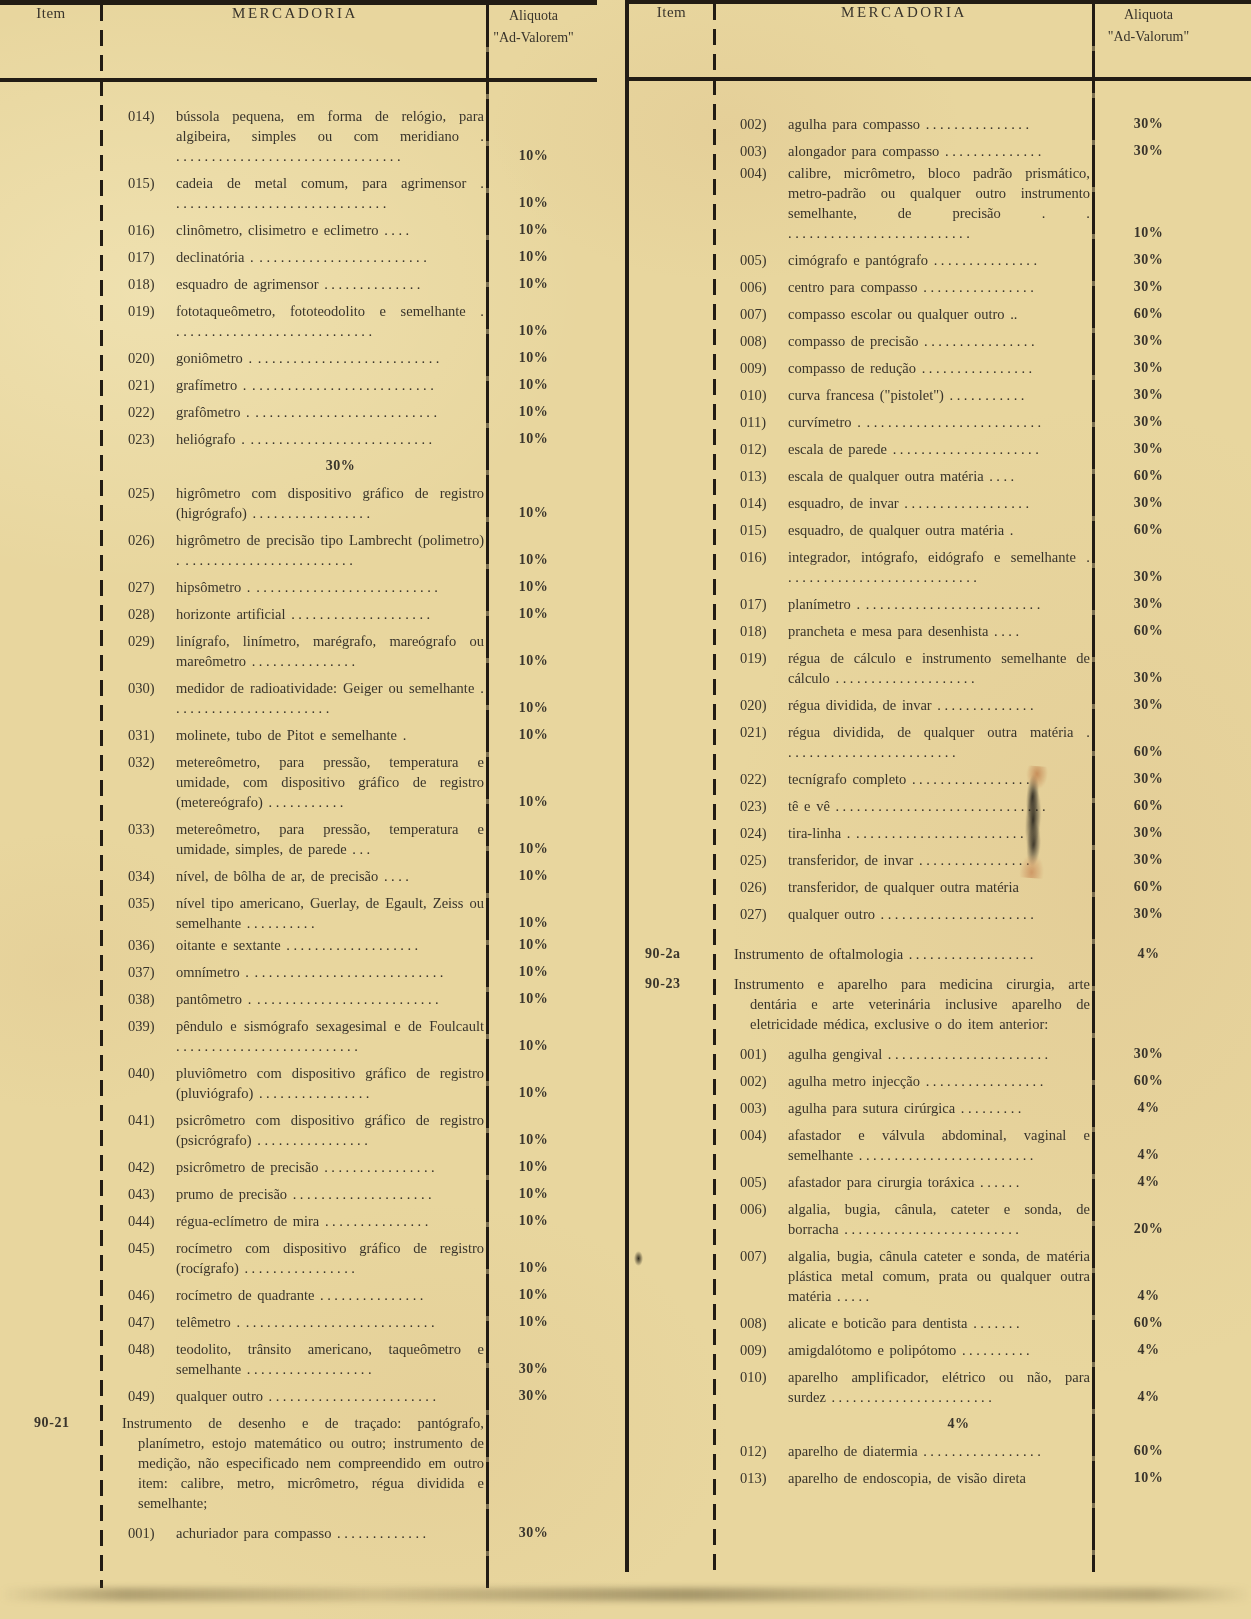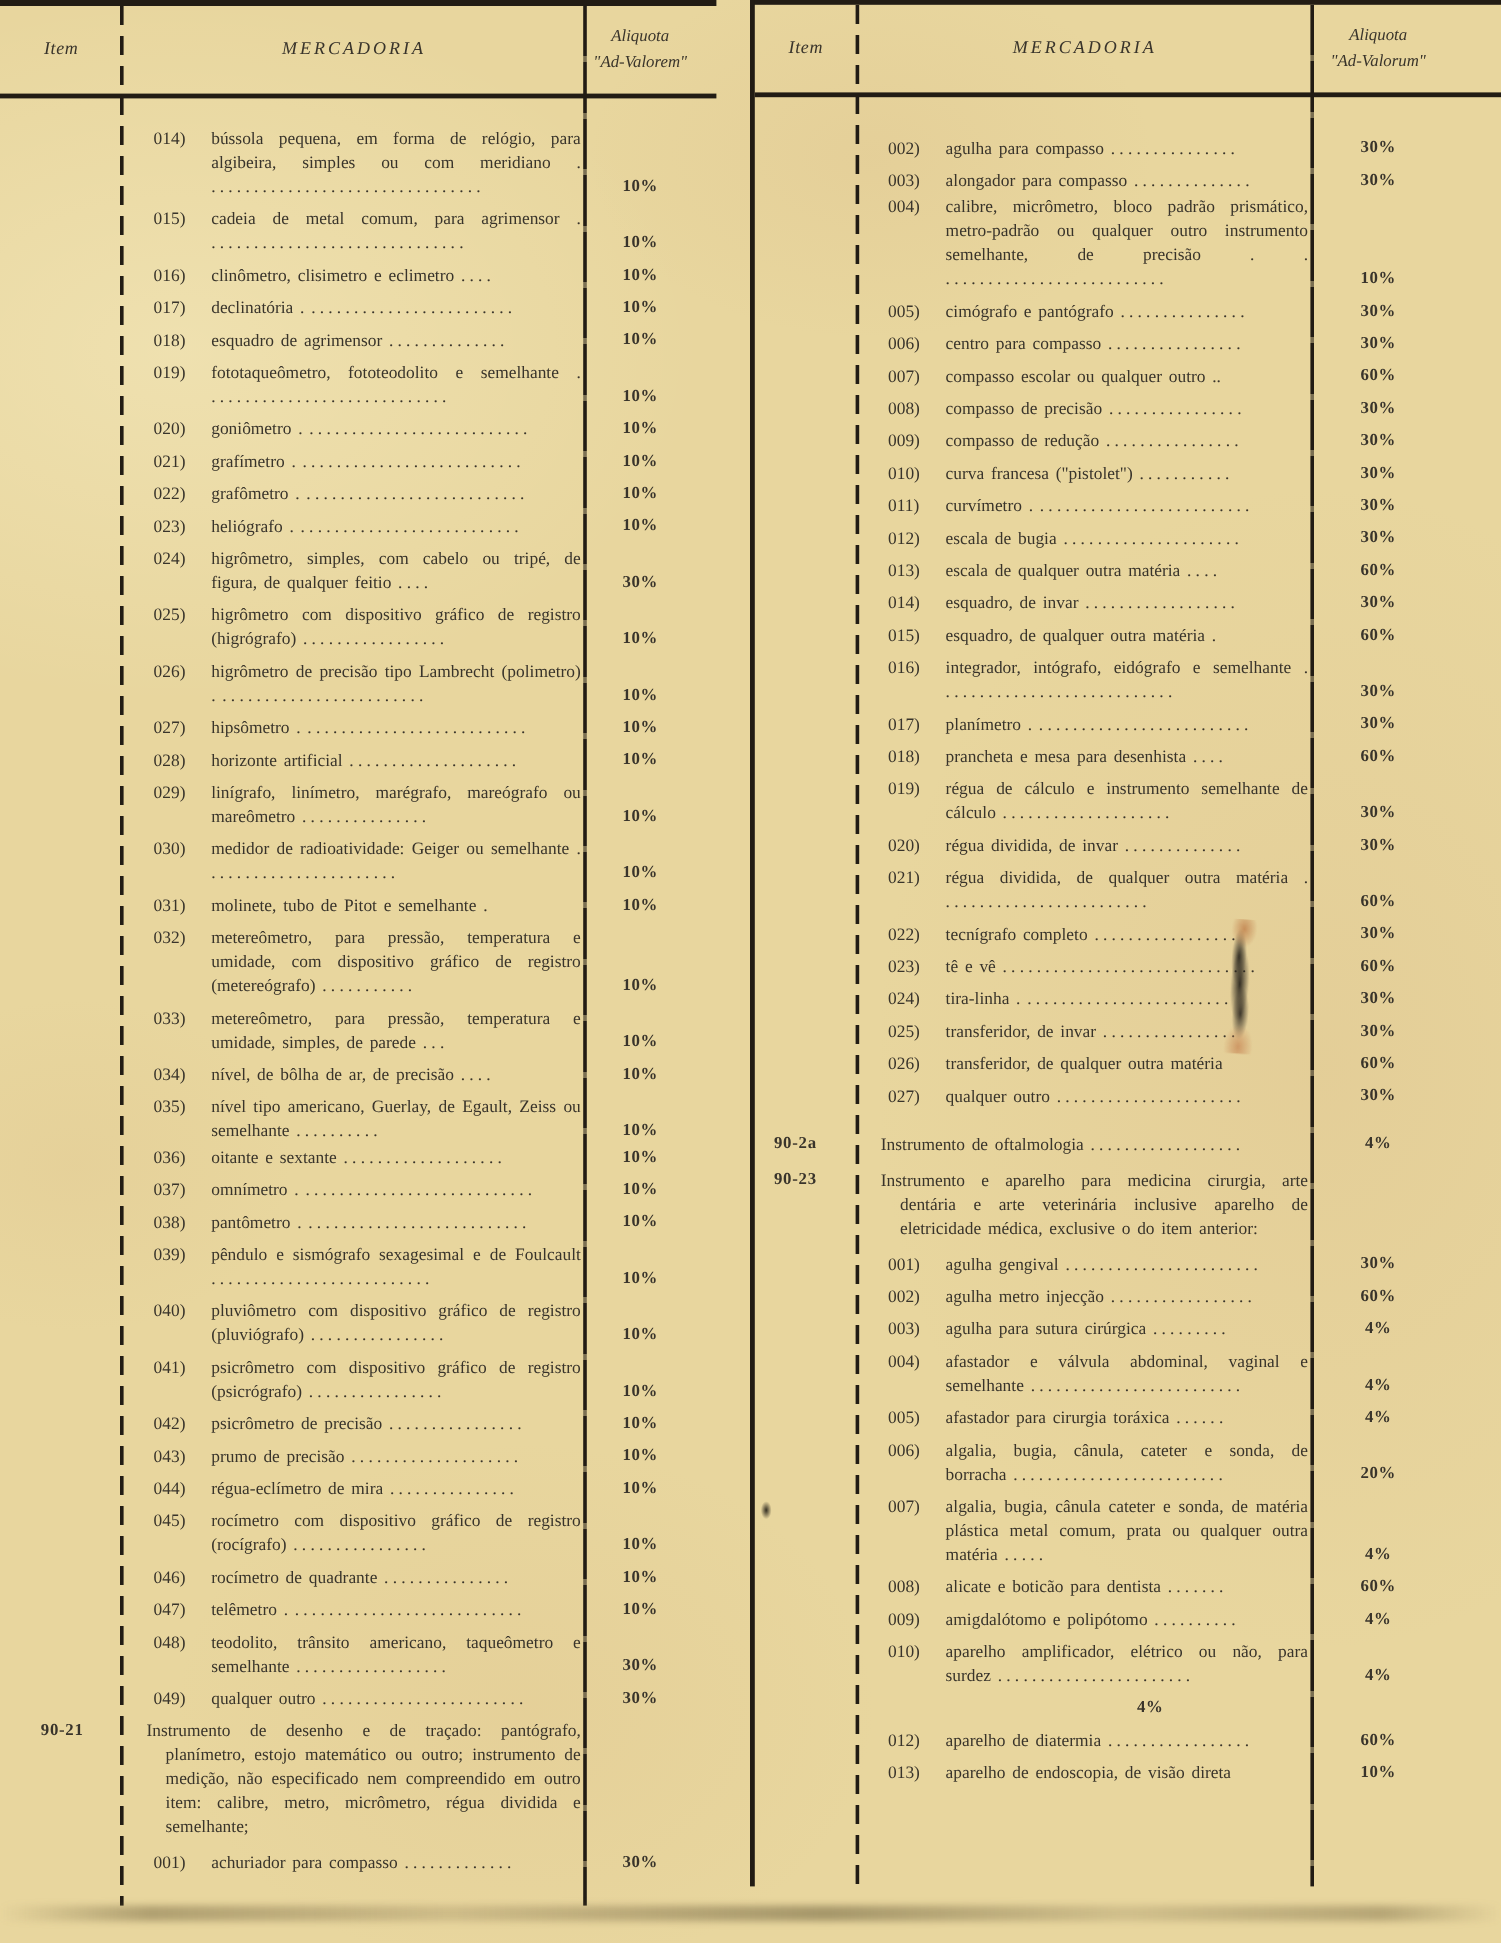--- a/index.html
+++ b/index.html
@@ -24,21 +24,21 @@
           border-left:4px solid var(--rule,#221c14);
           --wi:85px;--wm:380px;--rshift:48px;}
   .vl{position:absolute;top:0;bottom:0;width:3px;pointer-events:none;
       background:repeating-linear-gradient(180deg,var(--rule,#221c14) 0 16px,rgba(34,28,20,0) 16px 25px);}
   .vl.solid{background:repeating-linear-gradient(180deg,var(--rule,#221c14) 0 42px,rgba(34,28,20,.55) 42px 47px);}
   #t-left .vl.v1{left:100px;}
   #t-left .vl.v2{left:486px;}
   #t-right .vl.v1{left:84px;}
   #t-right .vl.v2{left:463px;}
   .thead{position:relative;height:73px;border-bottom:4px solid var(--rule,#221c14);
-         display:flex;align-items:center;font-size:15px;font-style:italic;}
+         display:flex;align-items:flex-start;font-size:15px;}
   .th-item{width:var(--wi);flex:none;text-align:center;letter-spacing:.5px;}
   .th-merc{width:var(--wm);flex:none;text-align:center;letter-spacing:2.5px;}
   .th-rate{flex:1;text-align:center;font-size:14px;line-height:1.55;
            padding-right:var(--rshift);box-sizing:border-box;}
   .tbody{position:relative;padding-top:24px;}
   #t-right .tbody{padding-top:33px;}
   .row{display:flex;margin-bottom:7px;font-size:14.5px;line-height:20px;}
   .row.tight{margin-bottom:2px;align-items:flex-end;}
   .row.gap-top{margin-top:20px;}
   .row.sec{margin-bottom:10px;}
@@ -132,21 +132,20 @@
         <div class="cell-merc"><span class="num">022)</span><span class="t">grafômetro .</span> <span class="dots">..........................</span></div>
         <div class="cell-rate">10%</div>
       </div>
       <div class="row ">
         <div class="cell-item"></div>
         <div class="cell-merc"><span class="num">023)</span><span class="t">heliógrafo .</span> <span class="dots">..........................</span></div>
         <div class="cell-rate">10%</div>
       </div>
       <div class="row ">
         <div class="cell-item"></div>
-        <div class="cell-merc"><span class="num">024)</span><span class="t">higrômetro, simples, com cabelo ou tripé, de figura, de qualquer feitio</span> <span class="dots">....</span></div>
         <div class="cell-rate">30%</div>
       </div>
       <div class="row ">
         <div class="cell-item"></div>
         <div class="cell-merc"><span class="num">025)</span><span class="t">higrômetro com dispositivo gráfico de registro (higrógrafo)</span> <span class="dots">.................</span></div>
         <div class="cell-rate">10%</div>
       </div>
       <div class="row ">
         <div class="cell-item"></div>
         <div class="cell-merc"><span class="num">026)</span><span class="t">higrômetro de precisão tipo Lambrecht (polimetro) .</span> <span class="dots">........................</span></div>
@@ -337,21 +336,21 @@
         <div class="cell-merc"><span class="num">010)</span><span class="t">curva francesa ("pistolet")</span> <span class="dots">...........</span></div>
         <div class="cell-rate">30%</div>
       </div>
       <div class="row ">
         <div class="cell-item"></div>
         <div class="cell-merc"><span class="num">011)</span><span class="t">curvímetro .</span> <span class="dots">.........................</span></div>
         <div class="cell-rate">30%</div>
       </div>
       <div class="row ">
         <div class="cell-item"></div>
-        <div class="cell-merc"><span class="num">012)</span><span class="t">escala de bugia</span> <span class="dots">.....................</span></div>
+        <div class="cell-merc"><span class="num">012)</span><span class="t">escala de parede</span> <span class="dots">.....................</span></div>
         <div class="cell-rate">30%</div>
       </div>
       <div class="row ">
         <div class="cell-item"></div>
         <div class="cell-merc"><span class="num">013)</span><span class="t">escala de qualquer outra matéria</span> <span class="dots">....</span></div>
         <div class="cell-rate">60%</div>
       </div>
       <div class="row ">
         <div class="cell-item"></div>
         <div class="cell-merc"><span class="num">014)</span><span class="t">esquadro, de invar</span> <span class="dots">..................</span></div>

